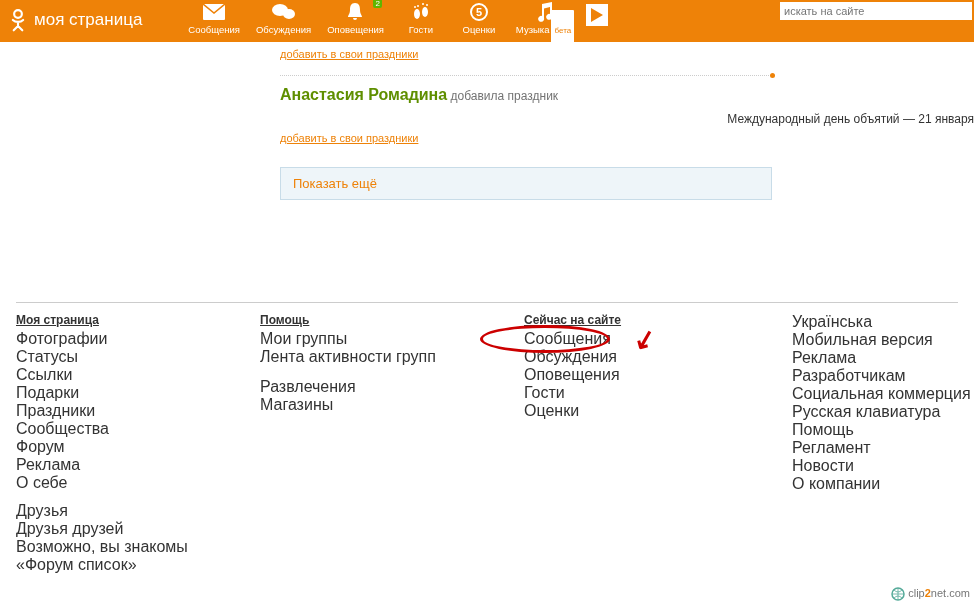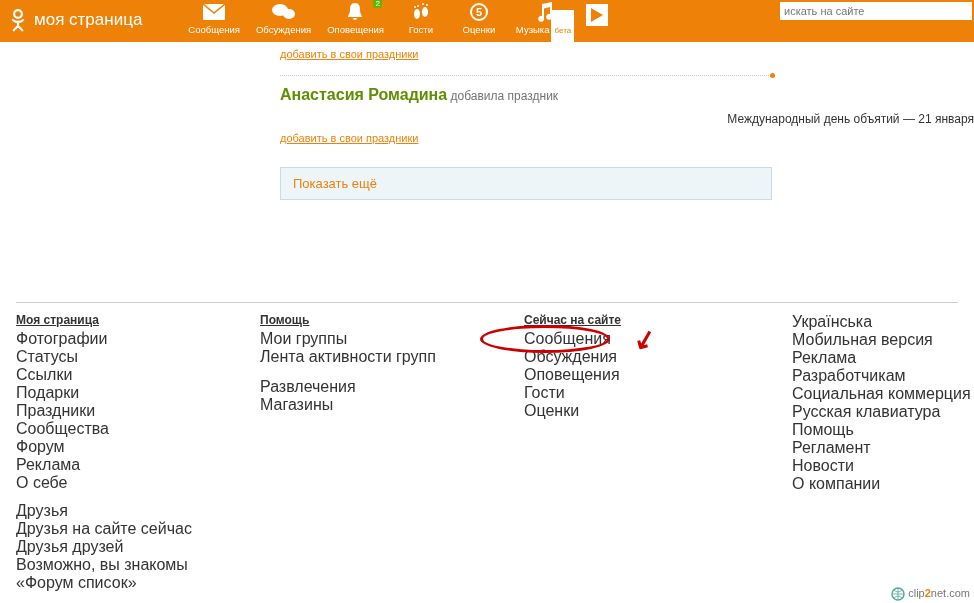--- a/index.html
+++ b/index.html
@@ -148,21 +148,20 @@
     <a class="flink">Статусы</a>
     <a class="flink">Ссылки</a>
     <a class="flink">Подарки</a>
     <a class="flink">Праздники</a>
     <a class="flink">Сообщества</a>
     <a class="flink">Форум</a>
     <a class="flink">Реклама</a>
     <a class="flink">О себе</a>
     <div style="height:10px"></div>
     <a class="flink">Друзья</a>
-    <a class="flink">Друзья на сайте сейчас</a>
     <a class="flink">Друзья друзей</a>
     <a class="flink">Возможно, вы знакомы</a>
     <a class="flink">«Форум список»</a>
   </div>
   <div class="fcol c2">
     <div class="fgroup">
       <a class="fhead">Помощь</a>
       <a class="flink">Мои группы</a>
       <a class="flink">Лента активности групп</a>
     </div>

